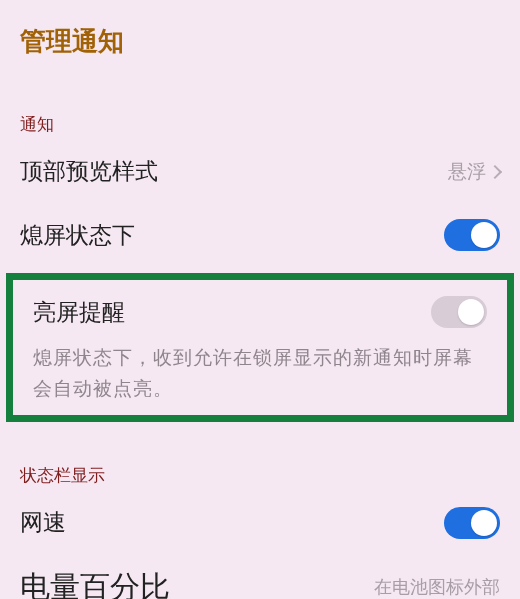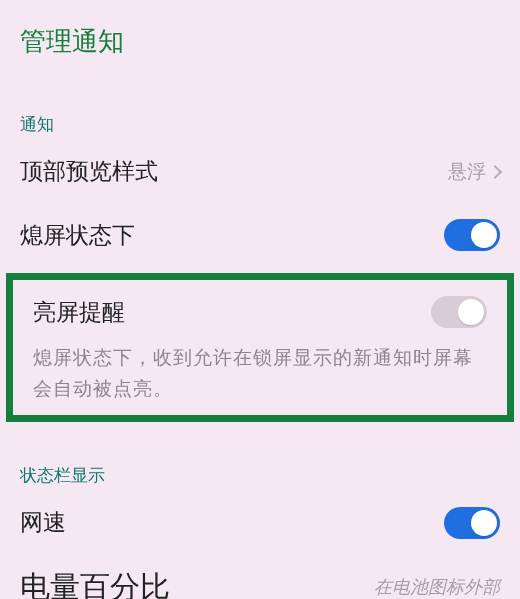--- a/index.html
+++ b/index.html
@@ -14,27 +14,27 @@
     width: 520px;
     height: 599px;
     position: relative;
     padding: 0;
   }
   .header {
     padding: 24px 20px 18px 20px;
   }
   .header-title {
     font-size: 26px;
-    font-weight: 400;
-    color: #15803d;
+    font-weight: 700;
+    color: #a16207;
   }
   .section-label {
     padding: 36px 20px 4px 20px;
     font-size: 17px;
-    color: #0f766e;
+    color: #7f1d1d;
   }
   .row {
     display: flex;
     align-items: center;
     justify-content: space-between;
     padding: 16px 20px 16px 20px;
     min-height: 60px;
   }
   .row-title {
     font-size: 23px;
@@ -94,21 +94,21 @@
     letter-spacing: 1px;
   }
   .row.tight { padding-top: 10px; padding-bottom: 10px; min-height: 48px; }
   .bottom-row {
     display: flex;
     align-items: center;
     justify-content: space-between;
     padding: 12px 20px 0 20px;
   }
   .bottom-row .row-title { font-size: 30px; }
-  .bottom-row .hint { color: #a79ea6; font-size: 18px; font-style: italic; }
+  .bottom-row .hint { color: #a79ea6; font-size: 18px; }
 </style>
 </head>
 <body>
 
 <div class="screen">
 
   <div class="header">
     <div class="header-title">管理通知</div>
   </div>
 

